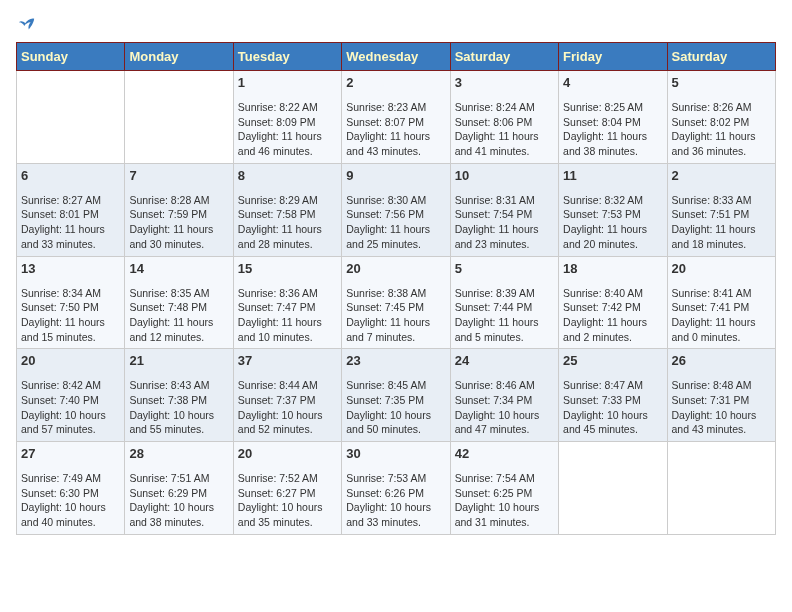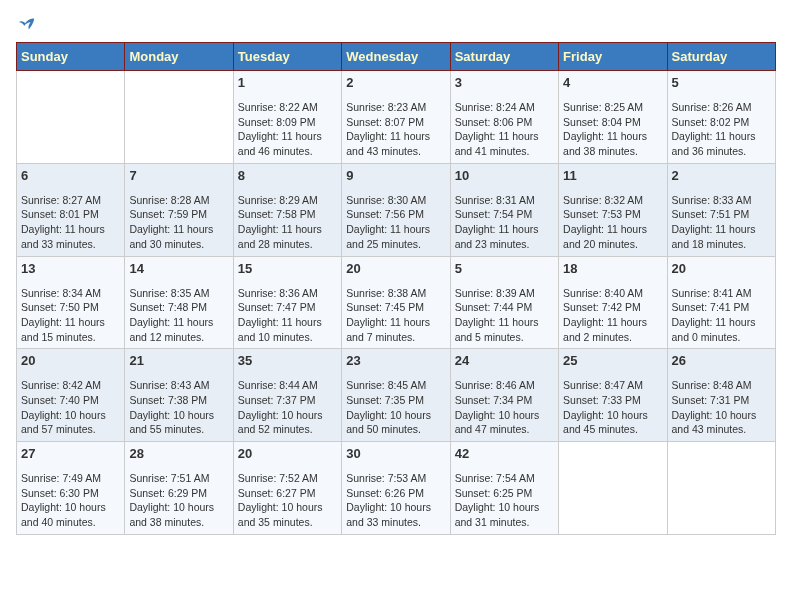--- a/index.html
+++ b/index.html
@@ -214,21 +214,21 @@
       <tr>
         <td>
           <span class="day-number">20</span>
           <div class="day-info">Sunrise: 8:42 AM<br>Sunset: 7:40 PM<br>Daylight: 10 hours and 57 minutes.</div>
         </td>
         <td>
           <span class="day-number">21</span>
           <div class="day-info">Sunrise: 8:43 AM<br>Sunset: 7:38 PM<br>Daylight: 10 hours and 55 minutes.</div>
         </td>
         <td>
-          <span class="day-number">35</span>
+          <span class="day-number">37</span>
           <div class="day-info">Sunrise: 8:44 AM<br>Sunset: 7:37 PM<br>Daylight: 10 hours and 52 minutes.</div>
         </td>
         <td>
           <span class="day-number">23</span>
           <div class="day-info">Sunrise: 8:45 AM<br>Sunset: 7:35 PM<br>Daylight: 10 hours and 50 minutes.</div>
         </td>
         <td>
           <span class="day-number">24</span>
           <div class="day-info">Sunrise: 8:46 AM<br>Sunset: 7:34 PM<br>Daylight: 10 hours and 47 minutes.</div>
         </td>

